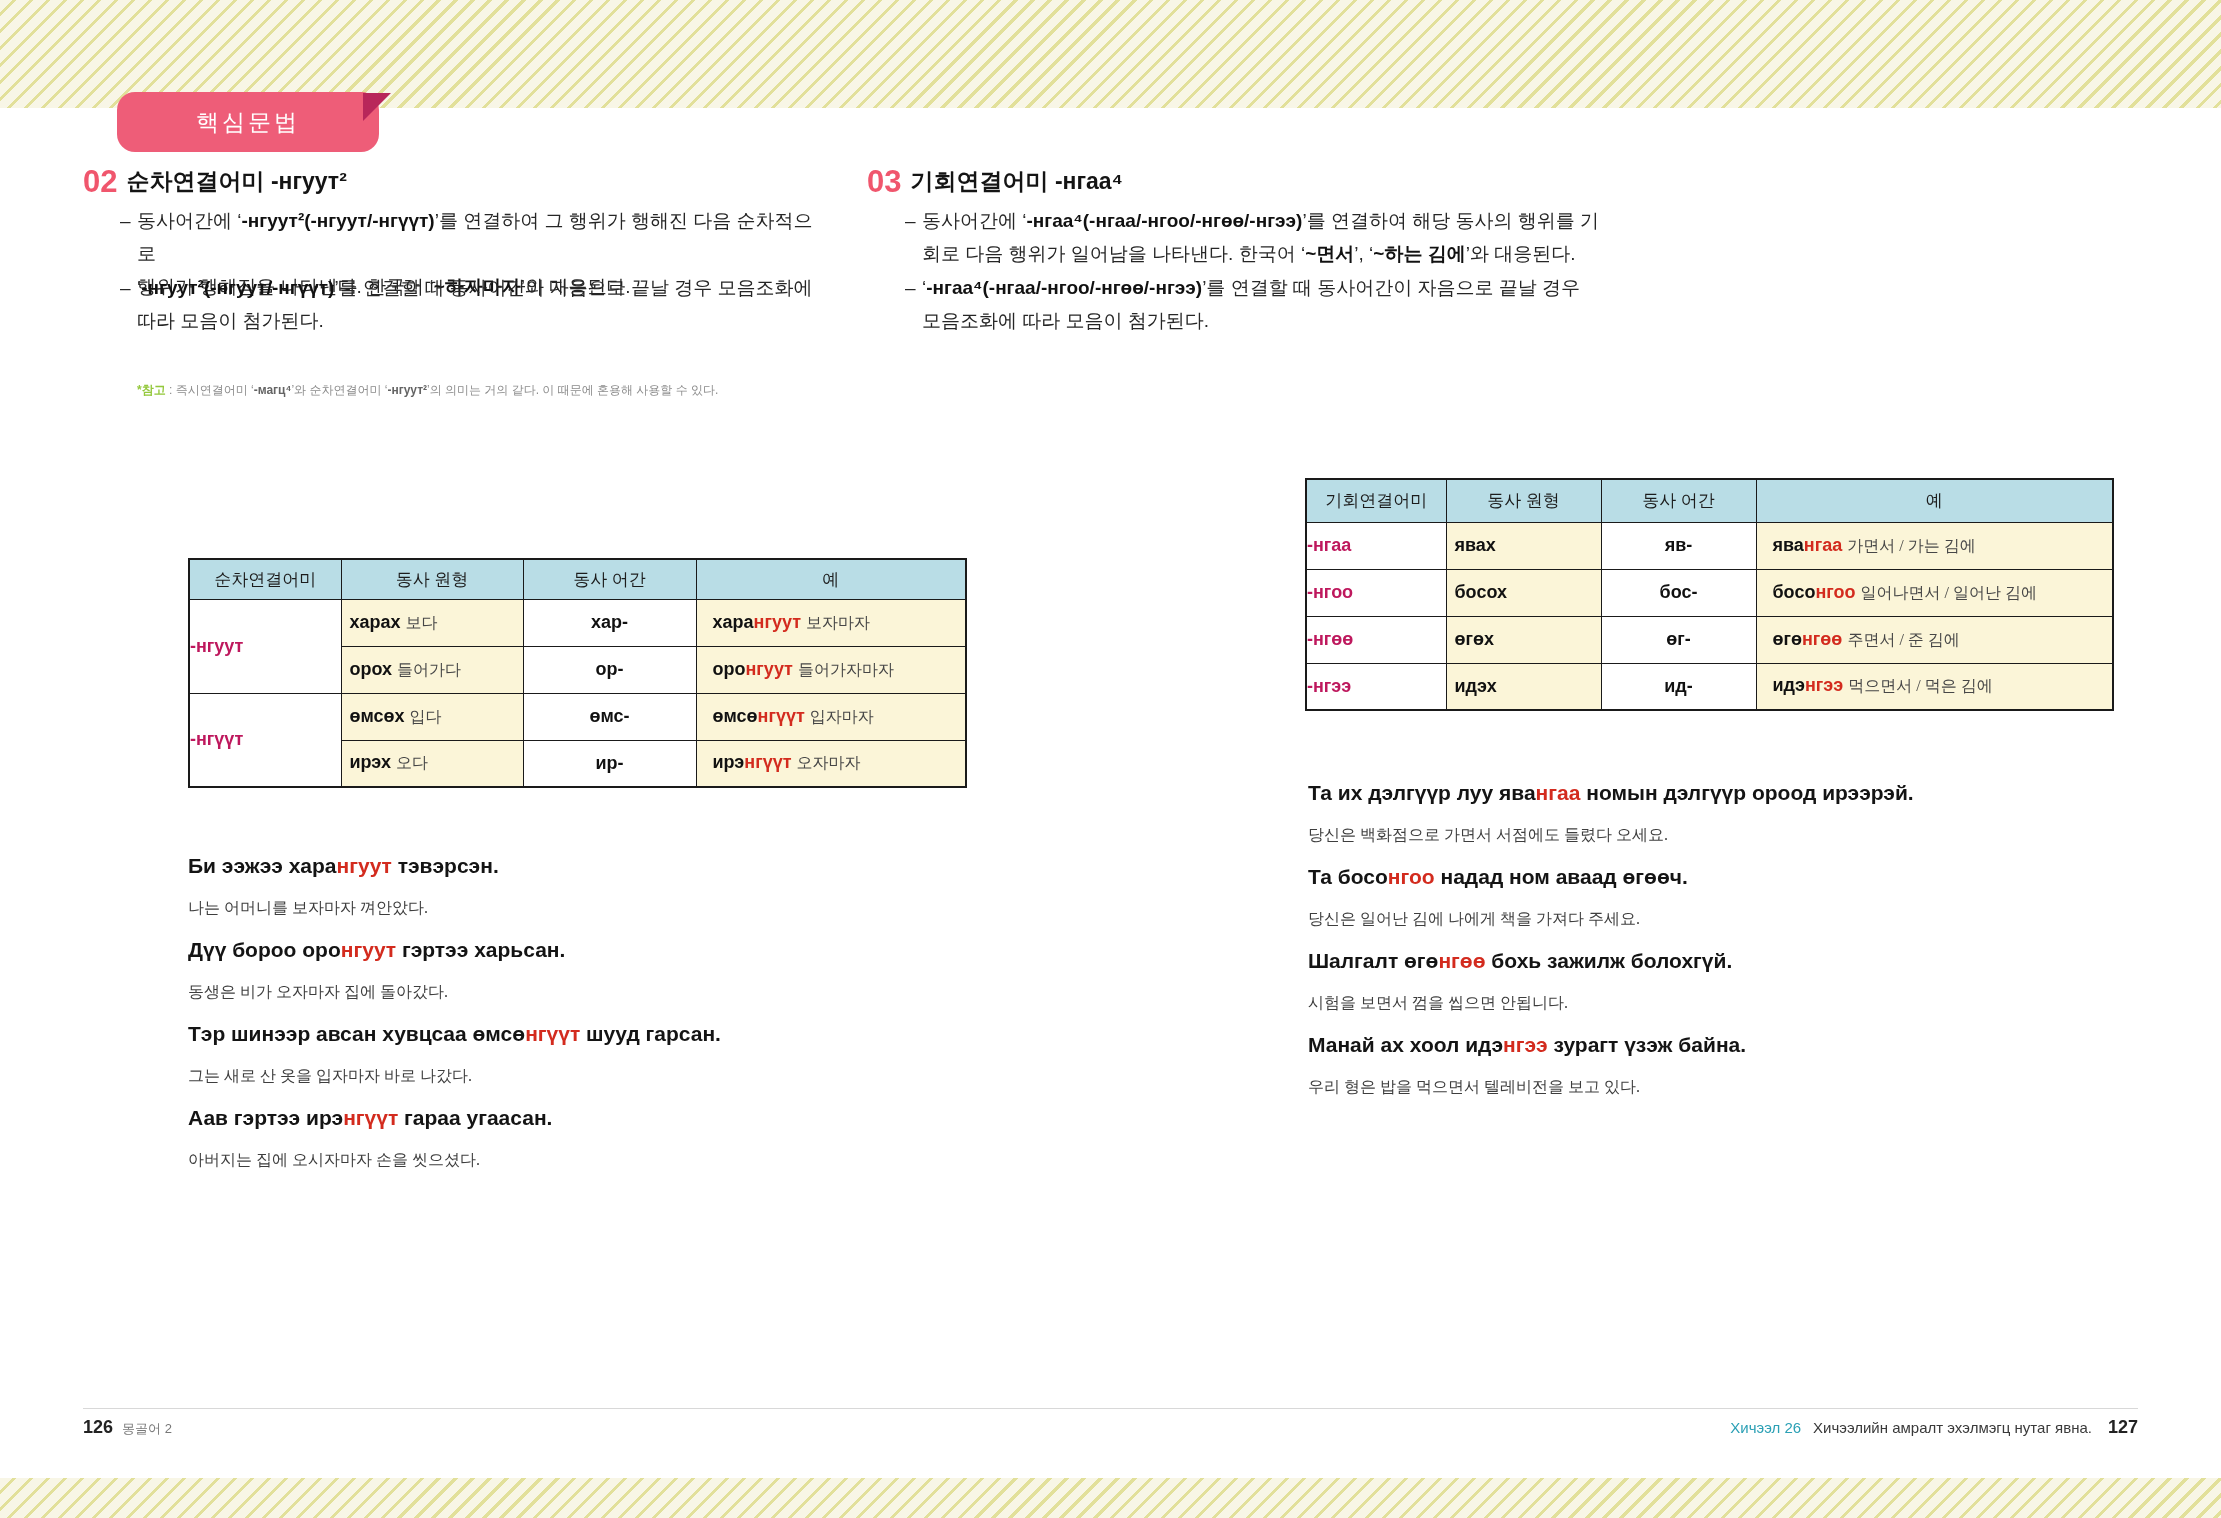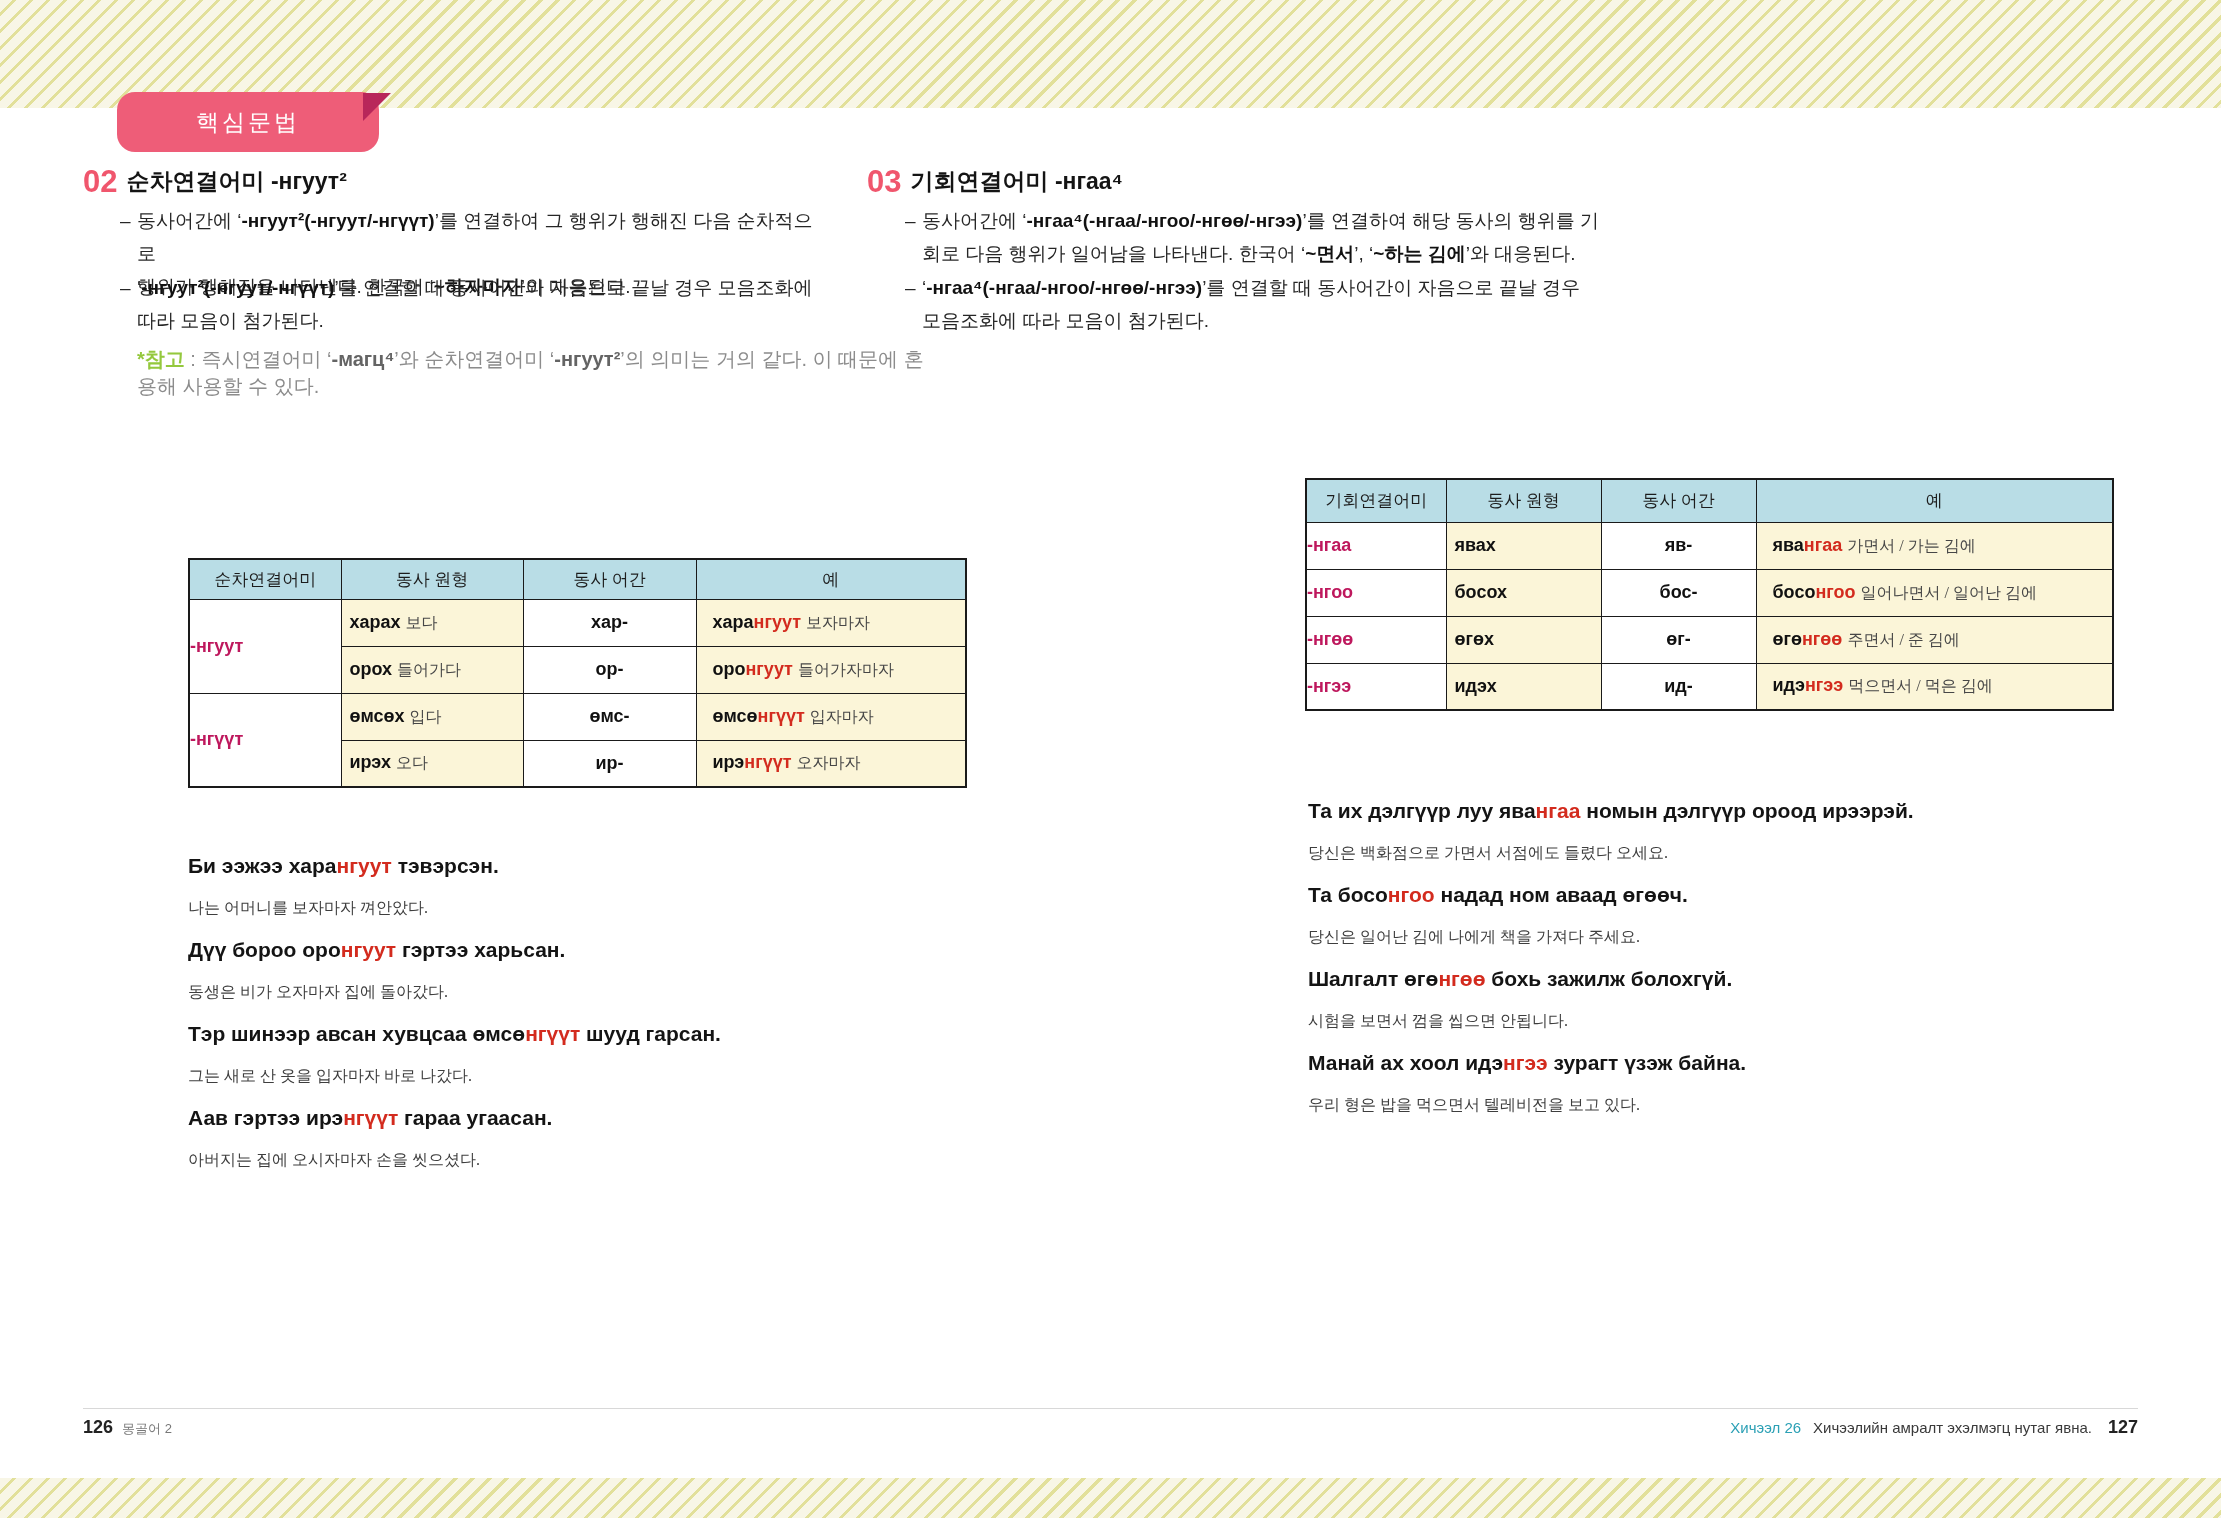--- a/index.html
+++ b/index.html
@@ -28,21 +28,21 @@
   .badge-label { color:#fff; font-size:23px; font-weight:normal; letter-spacing:3px; }
 
   .sec-head { position:absolute; display:flex; align-items:flex-end; }
   .sec-num { color:#f0566d; font-size:31px; font-weight:800; line-height:1; }
   .sec-title { font-size:23px; font-weight:bold; color:#141414; margin-left:9px; padding-top:5px; }
 
   .bullet { position:absolute; display:flex; font-size:19px; line-height:33px; color:#262626; }
   .bullet .dash { width:17px; flex:none; }
   .bullet b { font-weight:bold; color:#111; }
 
-  .note { position:absolute; font-size:20px; color:#8c8c8c; }
+  .note { position:absolute; font-size:12px; color:#8c8c8c;margin-top:36px; }
   .note .label { color:#94c83d; font-weight:bold; }
   .note b { color:#646464; font-weight:bold; }
 
   table.gtable {
     position:absolute; border-collapse:collapse; table-layout:fixed;
     border:2px solid #1a1a1a; font-size:18px; background:#fff;
   }
   .gtable th {
     background:#b9dde6; border:1px solid #1a1a1a; font-weight:normal;
     font-size:17px; text-align:center; color:#1c1c1c;
@@ -219,21 +219,21 @@
     </tr>
     <tr>
       <td class="ending">-нгээ</td>
       <td class="base">идэх</td>
       <td class="stem">ид-</td>
       <td class="exm"><span>идэ</span><span class="red">нгээ</span> <span class="gloss">먹으면서 / 먹은 김에</span></td>
     </tr>
   </tbody>
 </table>
 
-<div class="examples" style="left:1308px; top:790px;">
+<div class="examples" style="left:1308px; top:772px;">
   <div class="ex">
     <div class="ex-mn"><span>Та их дэлгүүр луу ява</span><span class="red">нгаа</span><span> номын дэлгүүр ороод ирээрэй.</span></div>
     <div class="ex-ko">당신은 백화점으로 가면서 서점에도 들렸다 오세요.</div>
   </div>
   <div class="ex">
     <div class="ex-mn"><span>Та босо</span><span class="red">нгоо</span><span> надад ном аваад өгөөч.</span></div>
     <div class="ex-ko">당신은 일어난 김에 나에게 책을 가져다 주세요.</div>
   </div>
   <div class="ex">
     <div class="ex-mn"><span>Шалгалт өгө</span><span class="red">нгөө</span><span> бохь зажилж болохгүй.</span></div>

